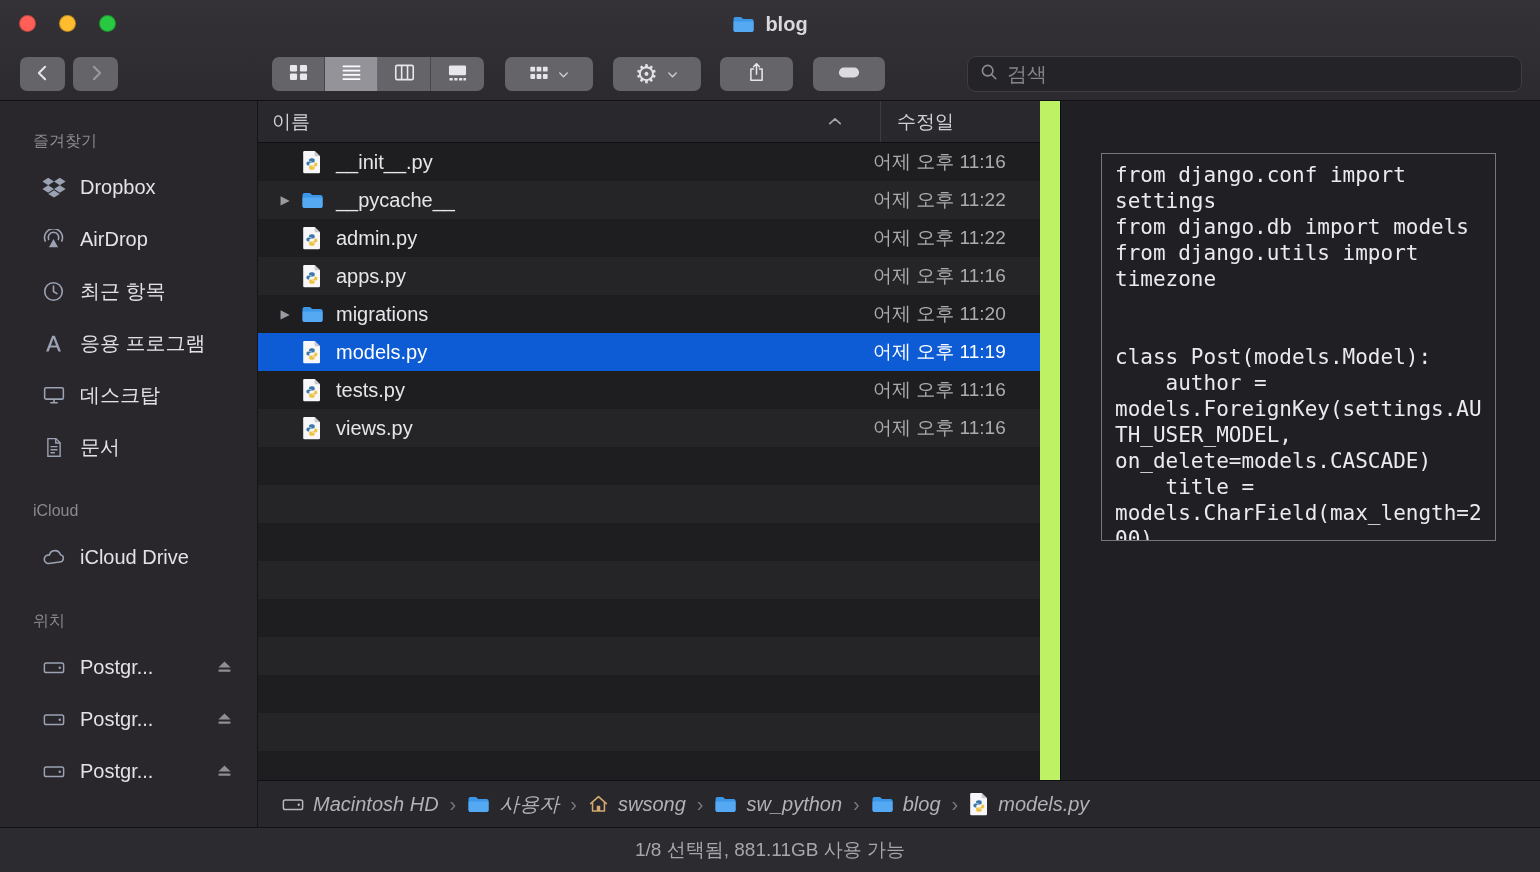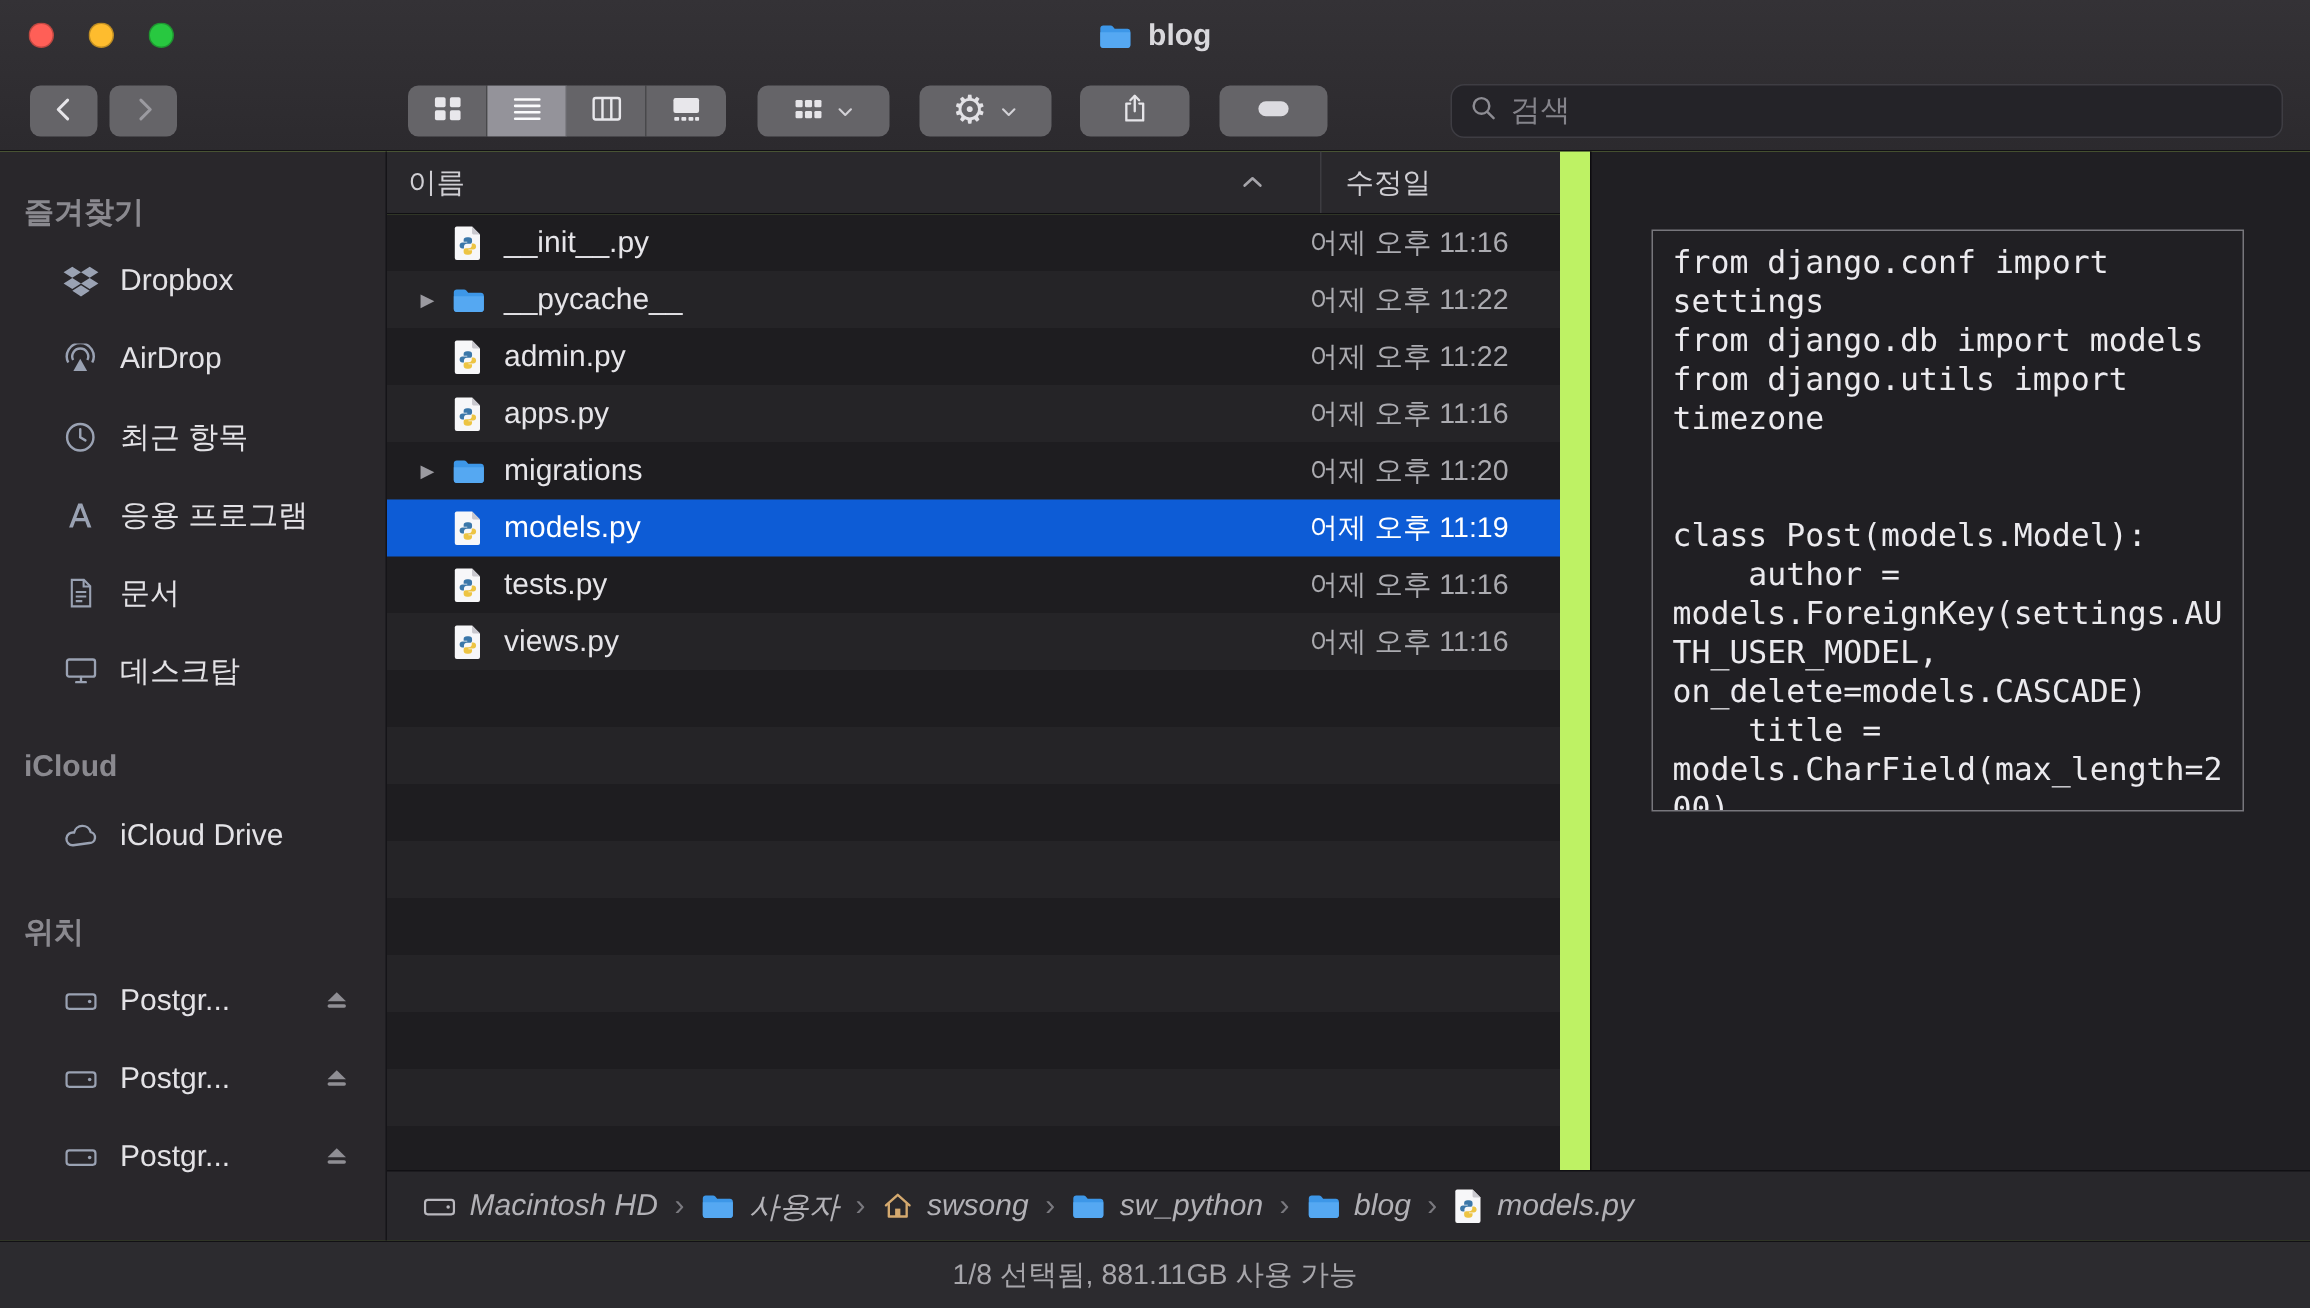--- a/index.html
+++ b/index.html
@@ -35,22 +35,22 @@
     border:1px solid #3e3d43; border-radius:9px; display:flex; align-items:center; gap:9px; padding:0 12px;
     color:#8d8c93;margin-left:27px; }
   .search-field input { flex:1; background:transparent; border:none; outline:none; color:#dddce0; font-size:20px;
     font-family:inherit; }
   .search-field input::placeholder { color:#85848b; }
 
   
   .main { flex:1; display:flex; min-height:0; }
   .sidebar { width:258px; background:#29272b; border-right:1px solid #151418; padding-top:20px;
     overflow:hidden; flex-shrink:0; }
-  .sb-header { height:40px; display:flex; align-items:center; padding-left:16px; color:#8a898f;
-    font-size:20px; font-weight:700; }
+  .sb-header { height:40px; display:flex; align-items:center; padding-left:33px; color:#8a898f;
+    font-size:16px; font-weight:400; }
   .sb-header + .sb-header, .sb-item + .sb-header { margin-top:18px; }
   .sb-item { height:52px; display:flex; align-items:center; padding:0 24px 0 40px; gap:13px;
     color:#e3e2e6; font-size:20px; white-space:nowrap; }
   .sb-item .icon { width:27px; display:flex; justify-content:center; color:#9aa2b3; flex-shrink:0; }
   .eject { margin-left:auto; color:#8f8e94; display:flex; }
 
   .right-col { flex:1; display:flex; flex-direction:column; min-width:0; }
   .content { flex:1; display:flex; min-height:0;gap:20px; }
 
   
@@ -239,38 +239,38 @@
           <span class="sb-label" data-name="sidebar-item-label">최근 항목</span>
         </div>
         <div class="sb-item" data-name="sidebar-item-applications">
           <span class="icon " data-name="applications-icon">
             <svg viewBox="0 0 22 22" width="21" height="21" fill="currentColor">
               <path d="M3.2 19.5L9.6 2.8h2.8l6.4 16.7h-2.7l-1.6-4.3H7.5l-1.6 4.3zM8.3 13h5.4L11 5.8z"></path>
             </svg>
           </span>
           <span class="sb-label" data-name="sidebar-item-label">응용 프로그램</span>
         </div>
+        <div class="sb-item" data-name="sidebar-item-desktop">
+          <span class="icon " data-name="desktop-icon">
+            <svg viewBox="0 0 24 21" width="22" height="20" fill="none" stroke="currentColor" stroke-width="1.7">
+              <rect x="1.8" y="2.5" width="20.4" height="12.5" rx="1.6"></rect>
+              <path d="M8.5 19h7M12 15.2V19" stroke-linecap="round"></path>
+            </svg>
+          </span>
+          <span class="sb-label" data-name="sidebar-item-label">데스크탑</span>
+        </div>
         <div class="sb-item" data-name="sidebar-item-documents">
           <span class="icon " data-name="document-icon">
             <svg viewBox="0 0 20 24" width="18" height="21" fill="none" stroke="currentColor" stroke-width="1.6">
               <path d="M3 1.8h9.2L17 6.6V22H3z"></path>
               <path d="M12 1.8v5h5"></path>
               <path d="M6 11h8M6 14.5h8M6 18h5"></path>
             </svg>
           </span>
           <span class="sb-label" data-name="sidebar-item-label">문서</span>
-        </div>
-        <div class="sb-item" data-name="sidebar-item-desktop">
-          <span class="icon " data-name="desktop-icon">
-            <svg viewBox="0 0 24 21" width="22" height="20" fill="none" stroke="currentColor" stroke-width="1.7">
-              <rect x="1.8" y="2.5" width="20.4" height="12.5" rx="1.6"></rect>
-              <path d="M8.5 19h7M12 15.2V19" stroke-linecap="round"></path>
-            </svg>
-          </span>
-          <span class="sb-label" data-name="sidebar-item-label">데스크탑</span>
         </div>
         <div class="sb-header" data-name="sidebar-section-title">iCloud</div>
         <div class="sb-item" data-name="sidebar-item-icloud-drive">
           <span class="icon " data-name="cloud-icon">
             <svg viewBox="0 0 26 18" width="24" height="17" fill="none" stroke="currentColor" stroke-width="1.7" stroke-linejoin="round">
               <path d="M7.3 15.5a4.6 4.6 0 1 1 .7-9.1 6.2 6.2 0 0 1 12-.4 4 4 0 0 1-.9 7.9z"></path>
             </svg>
           </span>
           <span class="sb-label" data-name="sidebar-item-label">iCloud Drive</span>
         </div>

